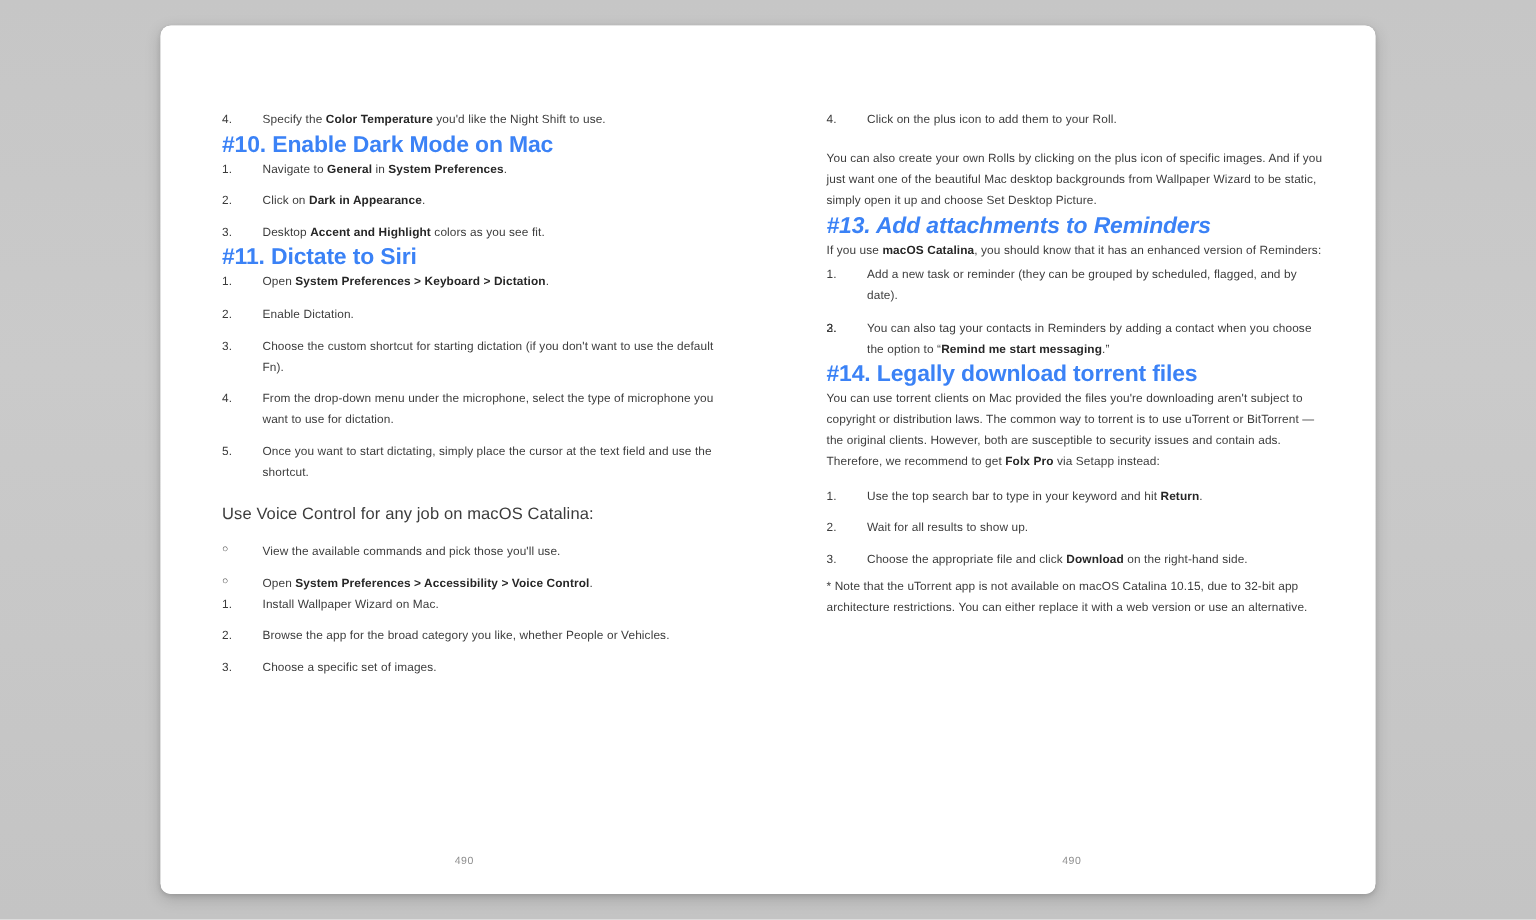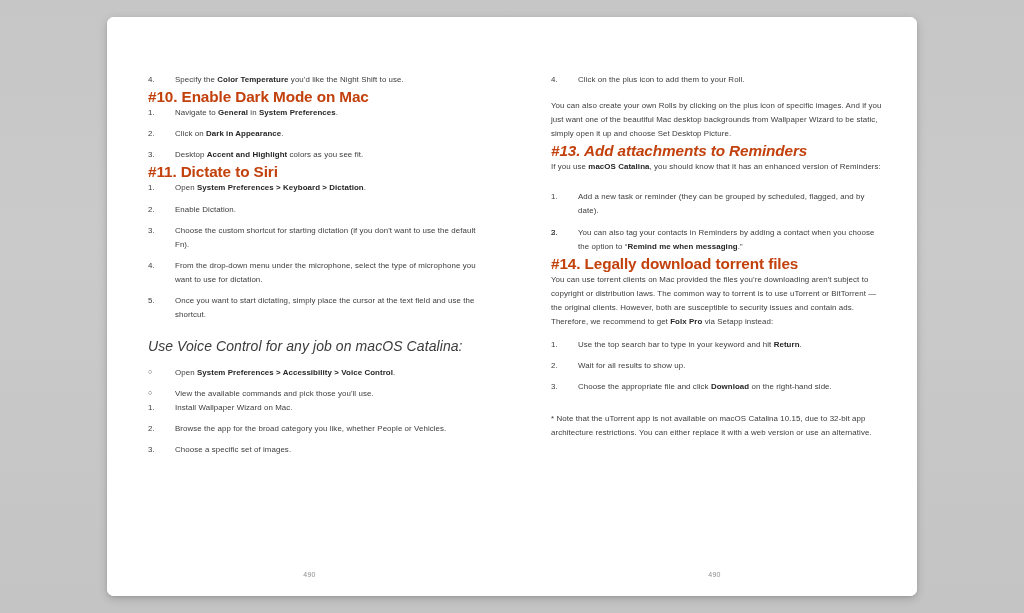--- a/index.html
+++ b/index.html
@@ -47,44 +47,43 @@
     width: 1px;
     height: 579px;
     background: #e4e4e4;
   }
   .content {
     position: relative;
   }
   h2.sec-heading {
     font-size: 15.3px;
     font-weight: bold;
-    color: #c2410c;
+    color: #3b82f6;
     margin: 0;
     padding: 0;
     letter-spacing: -0.1px;
     line-height: 1.25;
   }
   .h-sp-a { margin-top: 25px; margin-bottom: 13px; }
   .h-sp-b { margin-top: 27px; margin-bottom: 13px; }
   .h-sp-c { margin-top: 29px; margin-bottom: 13px; }
   .h-sp-d { margin-top: 26px; margin-bottom: 11px; font-style: italic; }
   .h-sp-e { margin-top: 29px; margin-bottom: 12px; }
   p.para {
     font-size: 7.9px;
     line-height: 1.78;
     color: #3c3c3c;
     margin: 0 0 0 0;
     letter-spacing: 0.08px;
   }
   p.para-gap { margin-top: 12px; }
   p.italic-lead {
-    font-size: 14px;
-    line-height: 1.78;
-    color: #3c3c3c;
-    font-style: italic;
+    font-size: 11px;
+    line-height: 1.78;
+    color: #3c3c3c;
     margin: 0 0 7px 0;
     letter-spacing: 0.08px;
   }
   ol.steps, ul.bullets {
     list-style: none;
     margin: 0;
     padding: 0;
   }
   ol.steps > li, ul.bullets > li {
     position: relative;
@@ -162,24 +161,24 @@
             <span class="marker">4.</span><span>From the drop-down menu under the microphone, select the type of microphone you want to use for dictation.</span>
           </li>
           <li>
             <span class="marker">5.</span><span>Once you want to start dictating, simply place the cursor at the text field and use the shortcut.</span>
           </li>
         </ol>
 
         <p class="italic-lead" style="margin-top:12px;">Use Voice Control for any job on macOS Catalina:</p>
         <ul class="bullets">
           <li>
+            <span class="marker">○</span><span>View the available commands and pick those you'll use.</span>
+          </li>
+          <li>
             <span class="marker">○</span><span>Open </span><b>System Preferences &gt; Accessibility &gt; Voice Control</b><span>.</span>
-          </li>
-          <li>
-            <span class="marker">○</span><span>View the available commands and pick those you'll use.</span>
           </li>
         </ul>
 
         <ol class="steps">
           <li>
             <span class="marker">1.</span><span>Install Wallpaper Wizard on Mac.</span>
           </li>
           <li>
             <span class="marker">2.</span><span>Browse the app for the broad category you like, whether People or Vehicles.</span>
           </li>
@@ -199,47 +198,47 @@
 
         <ol class="steps top-list">
           <li>
             <span class="marker">4.</span><span>Click on the plus icon to add them to your Roll.</span>
           </li>
         </ol>
 
         <p class="para para-gap">You can also create your own Rolls by clicking on the plus icon of specific images. And if you just want one of the beautiful Mac desktop backgrounds from Wallpaper Wizard to be static, simply open it up and choose Set Desktop Picture.</p>
 
         <h2 class="sec-heading h-sp-d">#13. Add attachments to Reminders</h2>
-        <p class="para" style="margin-bottom:16px;"><span>If you use </span><b>macOS Catalina</b><span>, you should know that it has an enhanced version of Reminders:</span></p>
+        <p class="para" style="margin-bottom:2px;"><span>If you use </span><b>macOS Catalina</b><span>, you should know that it has an enhanced version of Reminders:</span></p>
         <ol class="steps">
           <li>
             <span class="marker">1.</span><span>Add a new task or reminder (they can be grouped by scheduled, flagged, and by date).</span>
           </li>
           <li>
             <span class="marker">2.</span>
           </li>
           <li>
-            <span class="marker">3.</span><span>You can also tag your contacts in Reminders by adding a contact when you choose the option to “</span><b>Remind me when messaging</b><span>.”</span>
+            <span class="marker">3.</span><span>You can also tag your contacts in Reminders by adding a contact when you choose the option to “</span><b>Remind me start messaging</b><span>.”</span>
           </li>
         </ol>
 
         <h2 class="sec-heading h-sp-e">#14. Legally download torrent files</h2>
         <p class="para" style="margin-bottom:9px;"><span>You can use torrent clients on Mac provided the files you're downloading aren't subject to copyright or distribution laws. The common way to torrent is to use uTorrent or BitTorrent — the original clients. However, both are susceptible to security issues and contain ads. Therefore, we recommend to get </span><b>Folx Pro</b><span> via Setapp instead:</span></p>
         <ol class="steps">
           <li>
             <span class="marker">1.</span><span>Use the top search bar to type in your keyword and hit </span><b>Return</b><span>.</span>
           </li>
           <li>
             <span class="marker">2.</span><span>Wait for all results to show up.</span>
           </li>
           <li>
             <span class="marker">3.</span><span>Choose the appropriate file and click </span><b>Download</b><span> on the right-hand side.</span>
           </li>
         </ol>
 
-        <p class="para" style="margin-top:18px;">* Note that the uTorrent app is not available on macOS Catalina 10.15, due to 32-bit app architecture restrictions. You can either replace it with a web version or use an alternative.</p>
+        <p class="para" style="margin-top:4px;">* Note that the uTorrent app is not available on macOS Catalina 10.15, due to 32-bit app architecture restrictions. You can either replace it with a web version or use an alternative.</p>
 
       </div>
       <div class="pgnum">490</div>
     </div>
 
   </div>
 </div>
 
 </body></html>

